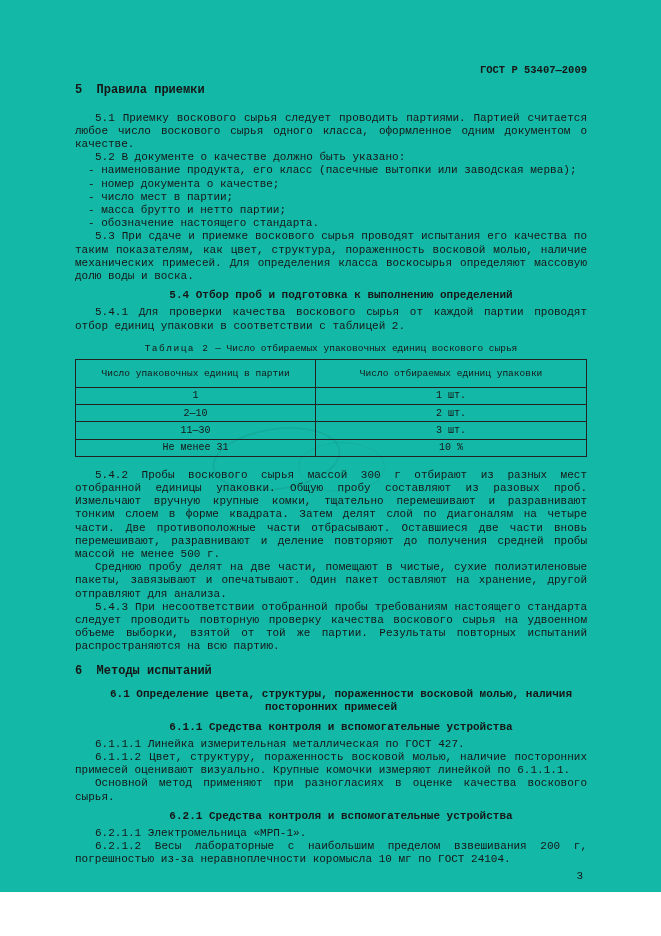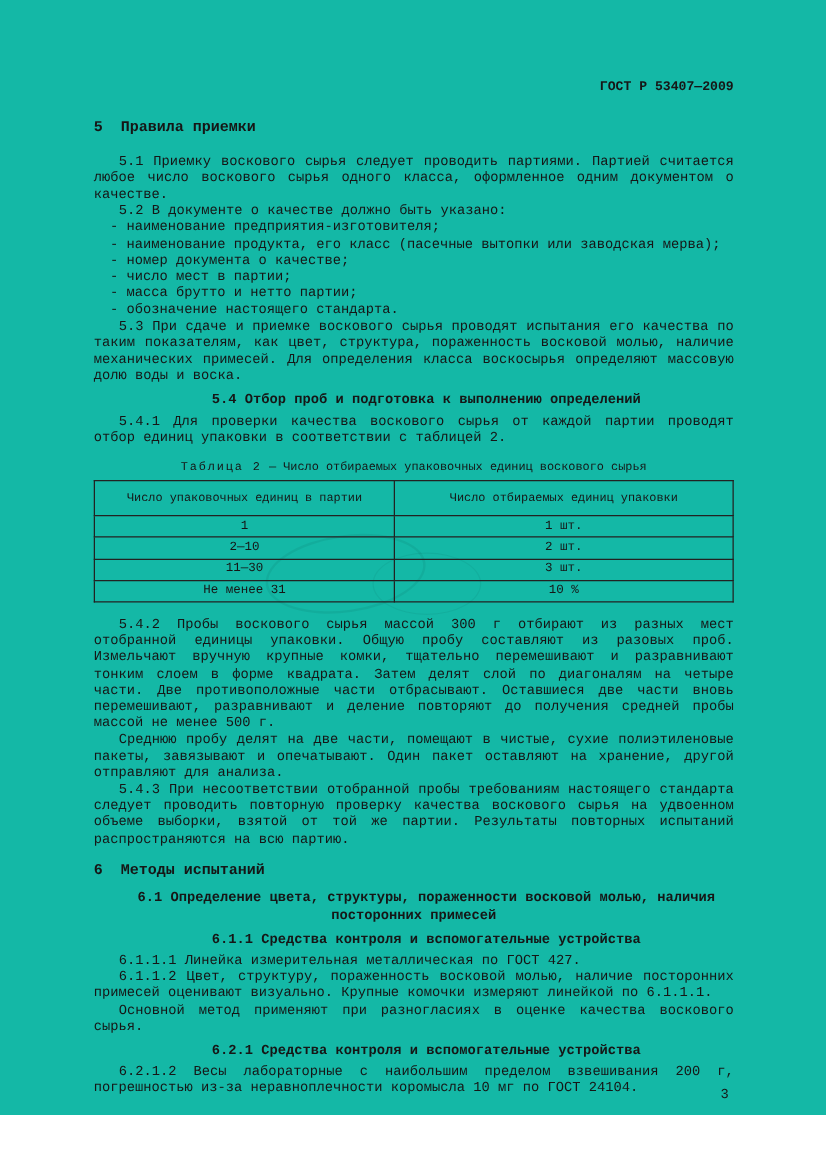--- a/index.html
+++ b/index.html
@@ -14,21 +14,21 @@
     background: #14b8a6;
     color: #161616;
     overflow: hidden;
     font-family: Liberation Mono, monospace;
   }
   .doc-num {
     position: absolute; top: 64px; right: 74px;
     font-size: 10.5px; font-weight: 700;
   }
   .content {
-    position: absolute; left: 75px; top: 96px; width: 512px;
+    position: absolute; left: 75px; top: 84px; width: 512px;
     font-size: 11px; line-height: 13.2px; text-align: justify;
   }
   h1 {
     font-size: 12px; font-weight: 700; text-align: left;
     white-space: pre-wrap; line-height: 13.5px;
   }
   .h1-5 { margin: 0 0 14px 0; }
   .h1-6 { margin: 11px 0 10px 0; }
   h2 {
     font-size: 11px; font-weight: 700; text-align: center;
@@ -68,21 +68,20 @@
   <div class="watermark2"></div>
 
   <div class="content">
 
     <h1 class="h1-5">5  Правила приемки</h1>
 
     <p class="ind">5.1 Приемку воскового сырья следует проводить партиями. Партией считается любое число воскового сырья одного класса, оформленное одним документом о качестве.</p>
     <p class="ind">5.2 В документе о качестве должно быть указано:</p>
 
     <ul class="dash-list">
-      <li>- наименование предприятия-изготовителя;</li>
       <li>- наименование продукта, его класс (пасечные вытопки или заводская мерва);</li>
       <li>- номер документа о качестве;</li>
       <li>- число мест в партии;</li>
       <li>- масса брутто и нетто партии;</li>
       <li>- обозначение настоящего стандарта.</li>
     </ul>
 
     <p class="ind">5.3 При сдаче и приемке воскового сырья проводят испытания его качества по таким показателям, как цвет, структура, пораженность восковой молью, наличие механических примесей. Для определения класса воскосырья определяют массовую долю воды и воска.</p>
 
     <h2>5.4 Отбор проб и подготовка к выполнению определений</h2>
@@ -131,19 +130,20 @@
     <h2>6.1.1 Средства контроля и вспомогательные устройства</h2>
 
     <p class="ind">6.1.1.1 Линейка измерительная металлическая по ГОСТ 427.</p>
     <p class="ind">6.1.1.2 Цвет, структуру, пораженность восковой молью, наличие посторонних примесей оценивают визуально. Крупные комочки измеряют линейкой по 6.1.1.1.</p>
 
 
     <p class="ind">Основной метод применяют при разногласиях в оценке качества воскового сырья.</p>
 
     <h2>6.2.1 Средства контроля и вспомогательные устройства</h2>
 
+    <p class="ind">6.2.1.1 Электромельница «МРП-1».</p>
     <p class="ind">6.2.1.2 Весы лабораторные с наибольшим пределом взвешивания 200 г, погрешностью из-за неравноплечности коромысла 10 мг по ГОСТ 24104.</p>
 
   </div>
 
   <div class="page-num">3</div>
 
 </div>
 
 </body></html>

